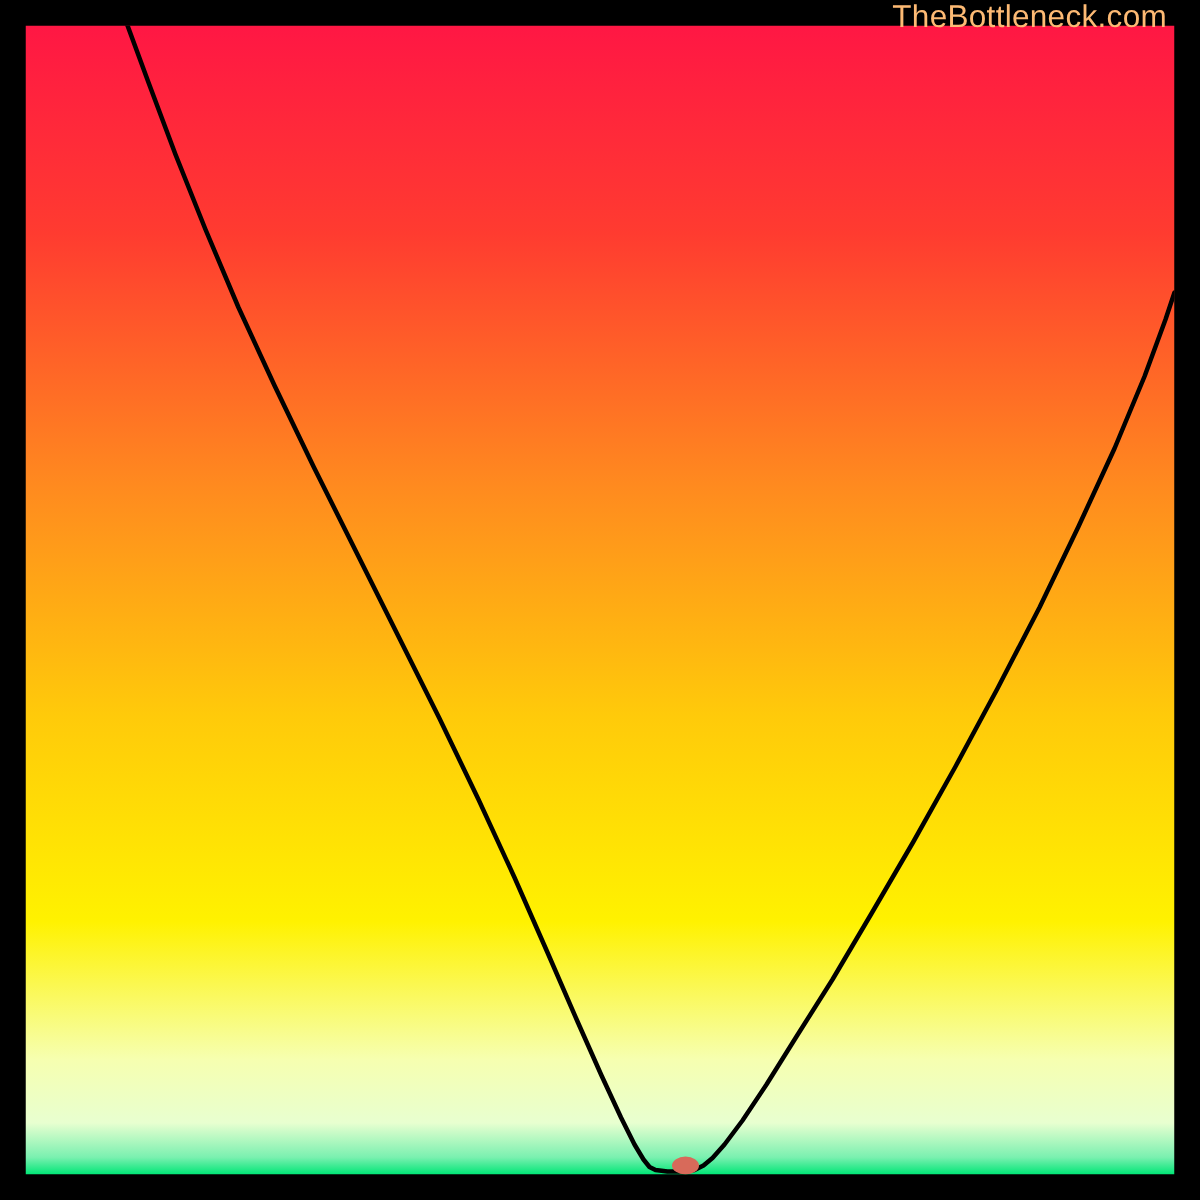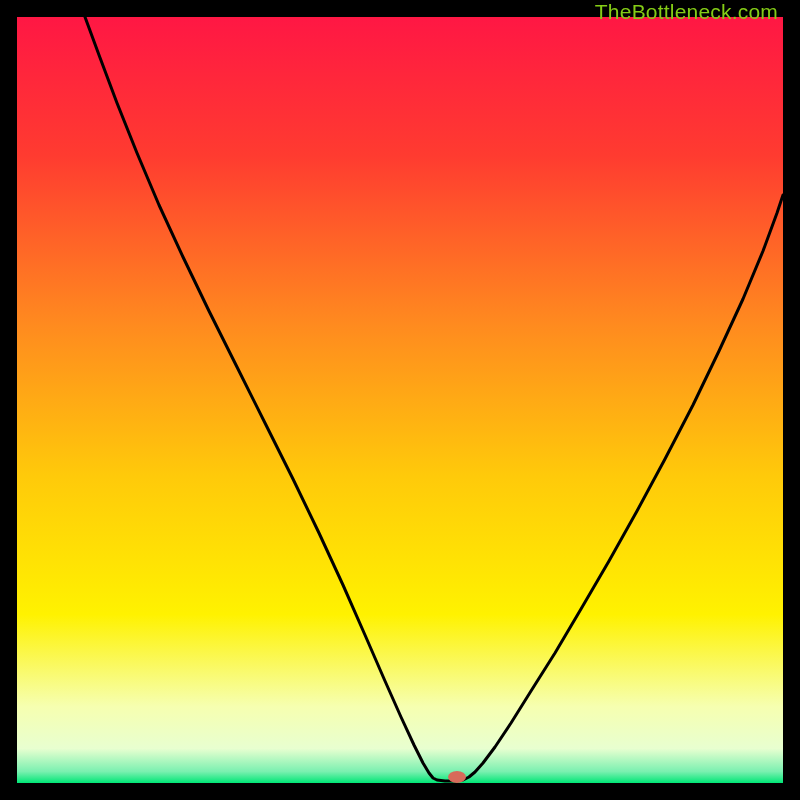--- a/index.html
+++ b/index.html
@@ -16,21 +16,21 @@
     left: 17px;
     top: 17px;
     width: 766px;
     height: 766px;
     background: #000;
   }
   .watermark {
     position: absolute;
     top: 0px;
     right: 22px;
-    color: #84cc16;
+    color: #fdba74;
     font-size: 21px;
     font-weight: 400;
     letter-spacing: 0.2px;
     z-index: 10;
   }
   svg {
     display: block;
   }
 </style>
 </head>

